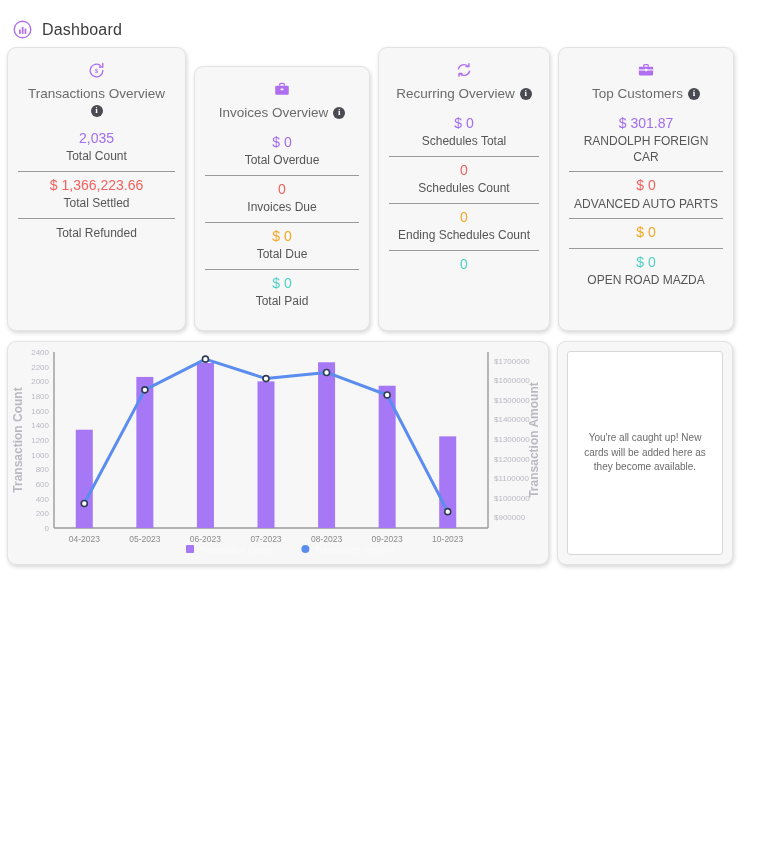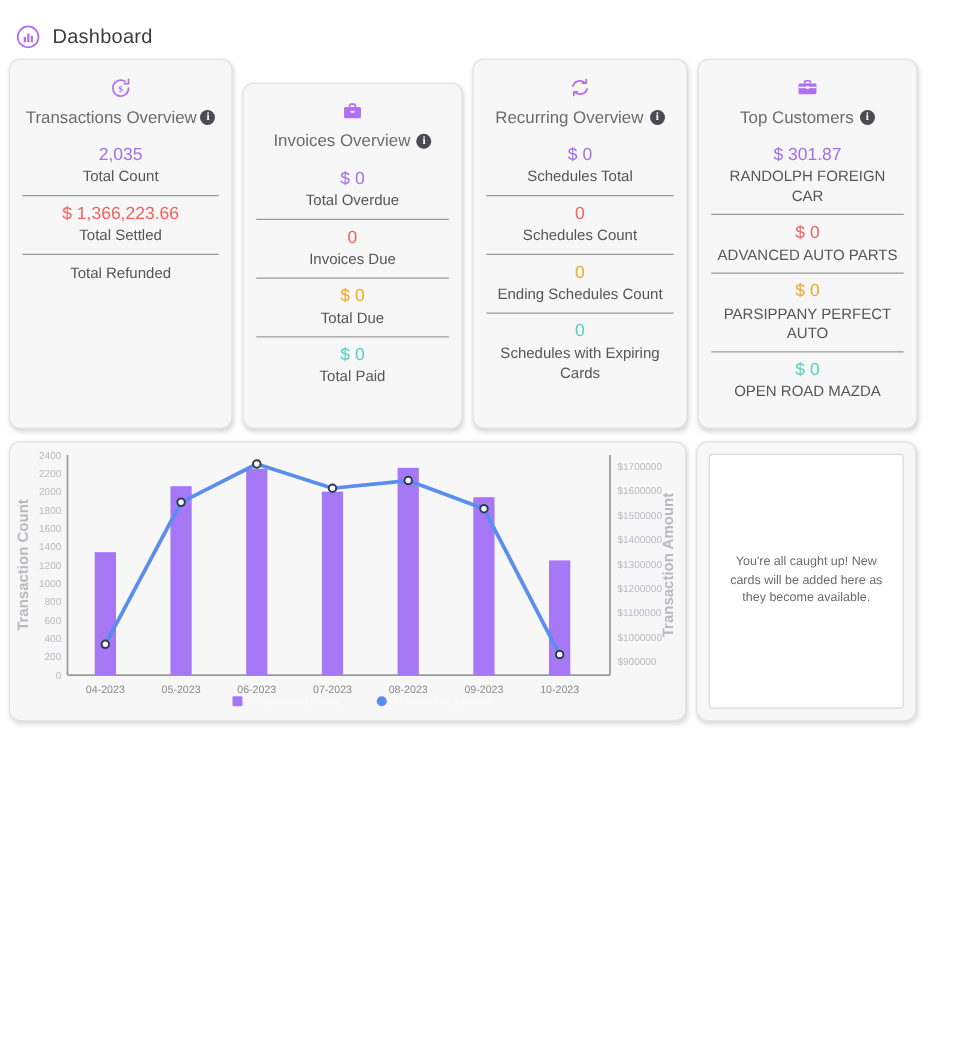--- a/index.html
+++ b/index.html
@@ -69,21 +69,21 @@
     color: #6b6b6b;
     text-align: center;
     font-weight: 400;
     line-height: 1.15;
     display: flex;
     align-items: center;
     justify-content: center;
     gap: 5px;
     flex-wrap: wrap;
   }
-  .card-title.stacked { flex-direction: row; gap: 3px; }
+  .card-title.stacked { flex-direction: column; gap: 3px; }
 
   .info-icon {
     width: 12px; height: 12px;
     border-radius: 50%;
     background: #4a4a52;
     color: #fff;
     font-size: 9px;
     font-weight: bold;
     font-family: "Liberation Serif", serif;
     display: inline-flex;
@@ -295,21 +295,20 @@
       <div class="stat">
         <div class="stat-value v-red">0</div>
         <div class="stat-label">Schedules Count</div>
       </div>
       <div class="stat">
         <div class="stat-value v-orange">0</div>
         <div class="stat-label">Ending Schedules Count</div>
       </div>
       <div class="stat">
         <div class="stat-value v-teal">0</div>
-        <div class="stat-label">Schedules with Expiring Cards</div>
       </div>
     </div>
   </div>
 
   <div class="card card-4">
     <div class="card-icon">
       <svg width="18" height="18" viewBox="0 0 24 24">
         <rect x="2.5" y="7.6" width="19" height="11.6" rx="1.4" fill="#b06ef0"></rect>
         <path d="M9 7.6V6.1a1.3 1.3 0 0 1 1.3-1.3h3.4A1.3 1.3 0 0 1 15 6.1v1.5" fill="none" stroke="#b06ef0" stroke-width="1.8"></path>
         <rect x="2.5" y="11.2" width="19" height="1.5" fill="#f7f7f7"></rect>
@@ -324,21 +323,20 @@
       <div class="stat">
         <div class="stat-value v-purple">$ 301.87</div>
         <div class="stat-label">RANDOLPH FOREIGN CAR</div>
       </div>
       <div class="stat">
         <div class="stat-value v-red">$ 0</div>
         <div class="stat-label">ADVANCED AUTO PARTS</div>
       </div>
       <div class="stat">
         <div class="stat-value v-orange">$ 0</div>
-        <div class="stat-label">PARSIPPANY PERFECT AUTO</div>
       </div>
       <div class="stat">
         <div class="stat-value v-teal">$ 0</div>
         <div class="stat-label">OPEN ROAD MAZDA</div>
       </div>
     </div>
   </div>
 
 </div>
 

